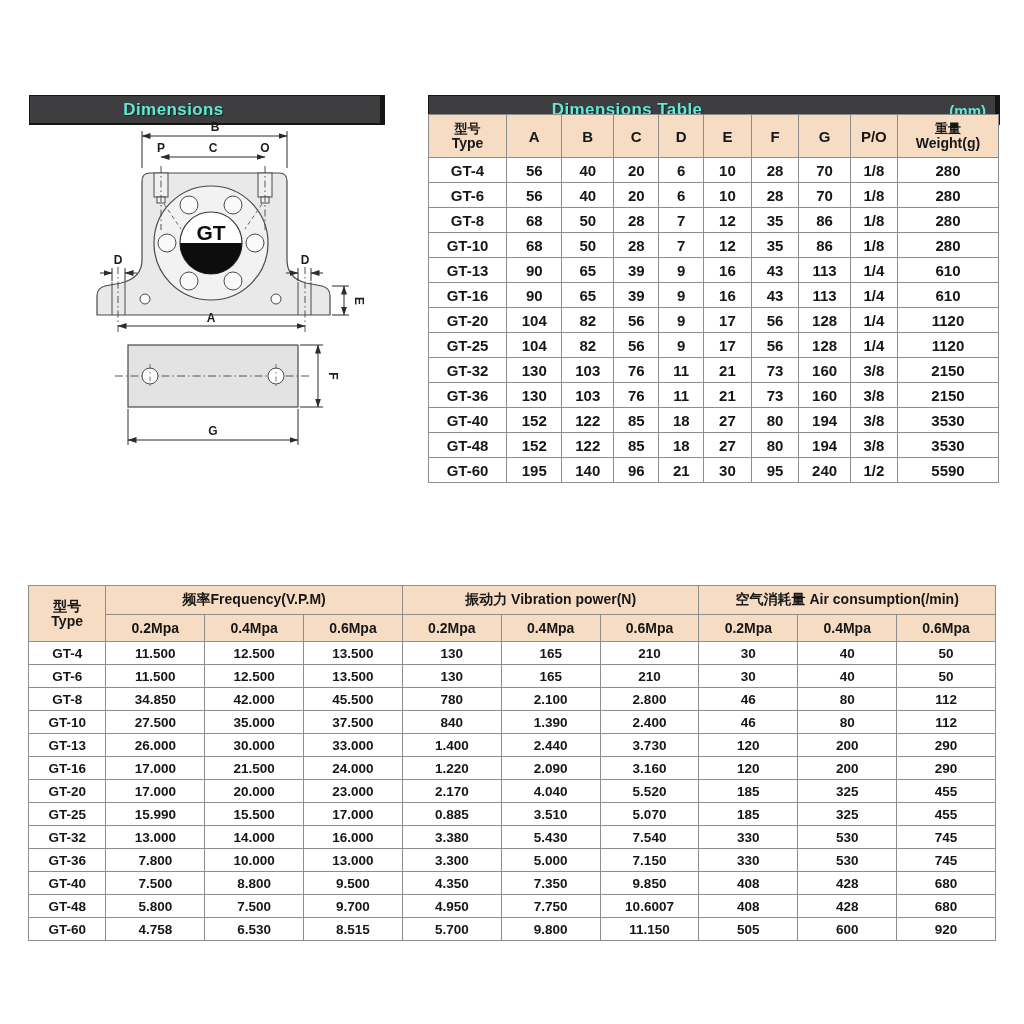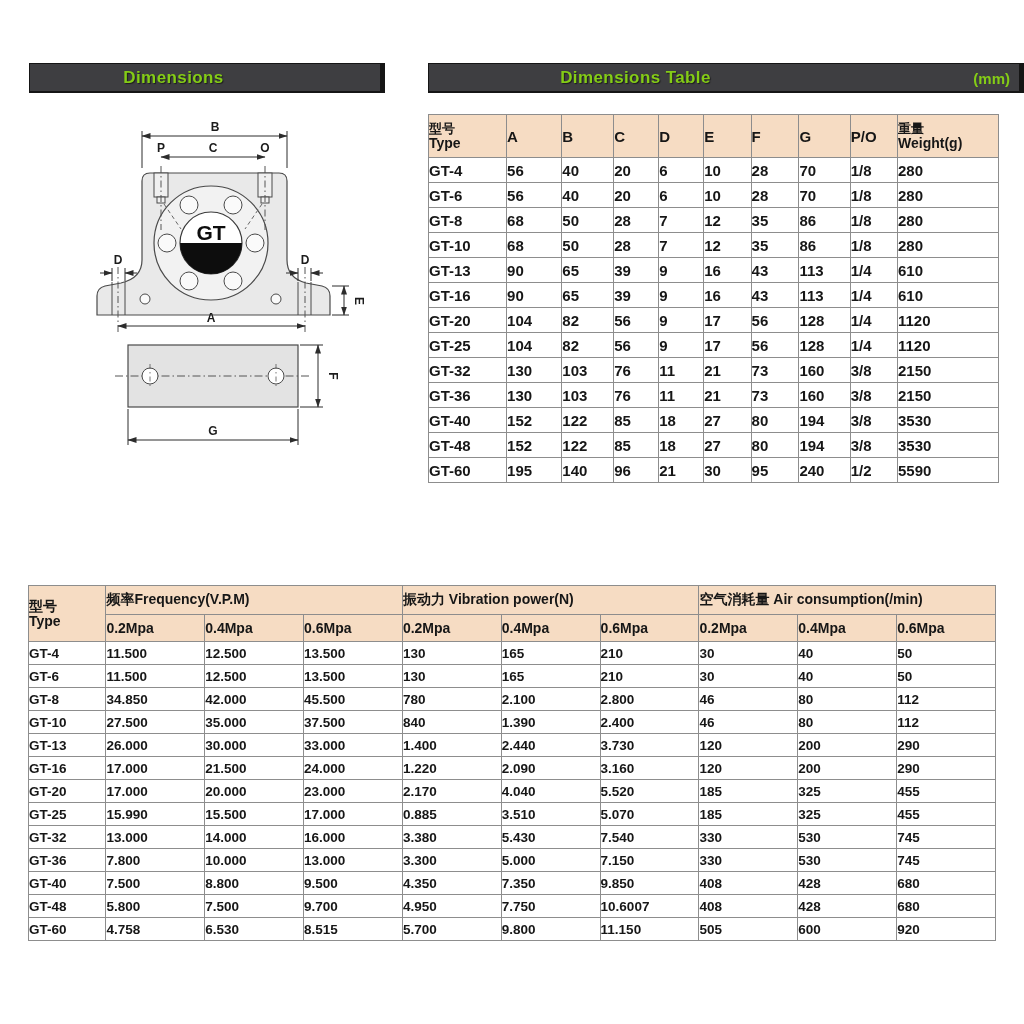--- a/index.html
+++ b/index.html
@@ -1,35 +1,35 @@
 <!DOCTYPE html>
 <html><head>
 <meta charset="utf-8">
 <style>
   html,body{margin:0;padding:0;background:#fff;}
   .canvas{position:relative;width:1024px;height:1024px;background:#ffffff;overflow:hidden;
           font-family:"Liberation Sans","DejaVu Sans",sans-serif;color:#161616;}
 
   
   .bar{position:absolute;height:27px;background:#3e3e41;border:1px solid #151515;
-       border-right-width:5px;border-bottom-width:2px;color:#84cc16;}
+       border-right-width:5px;border-bottom-width:2px;color:#5eead4;margin-top:32px;}
   .bar .bar-title{position:absolute;top:50%;transform:translate(-50%,-50%);
        font-size:17px;font-weight:bold;letter-spacing:.4px;white-space:nowrap;
        text-shadow:1px 1px 1px rgba(0,0,0,.55);}
   .bar-dimensions{left:29px;top:63px;width:350px;}
   .bar-dimensions .bar-title{left:41%;}
-  .bar-dimtable{left:428px;top:63px;width:566px;padding-left:24px;}
+  .bar-dimtable{left:428px;top:63px;width:566px;}
   .bar-dimtable .bar-title{left:35%;}
   .bar-tech{left:28px;top:544px;width:451px;}
   .bar-tech .bar-title{left:41%;}
   .mm-note{position:absolute;right:9px;top:50%;transform:translateY(-50%);
        font-size:15px;font-weight:bold;text-align:right;}
 
   
-  table{border-collapse:collapse;table-layout:fixed;text-align:left;border-radius:28px;}
+  table{border-collapse:collapse;table-layout:fixed;text-align:center;border-radius:28px;}
   th,td{border:1px solid #8d8d8d;padding:0;overflow:hidden;}
   thead th{background:#f6dcc3;}
 
   #dims-table{position:absolute;left:428px;top:114px;width:571px;}
   #dims-table thead th{height:42px;font-size:15px;font-weight:bold;}
   #dims-table thead .two-line{font-size:13px;line-height:15px;}
   #dims-table thead .two-line .en{font-size:14px;}
   #dims-table tbody th,#dims-table tbody td{height:24px;font-size:15px;font-weight:bold;background:#fff;}
 
   #tech-table{position:absolute;left:28px;top:585px;width:968px;}

